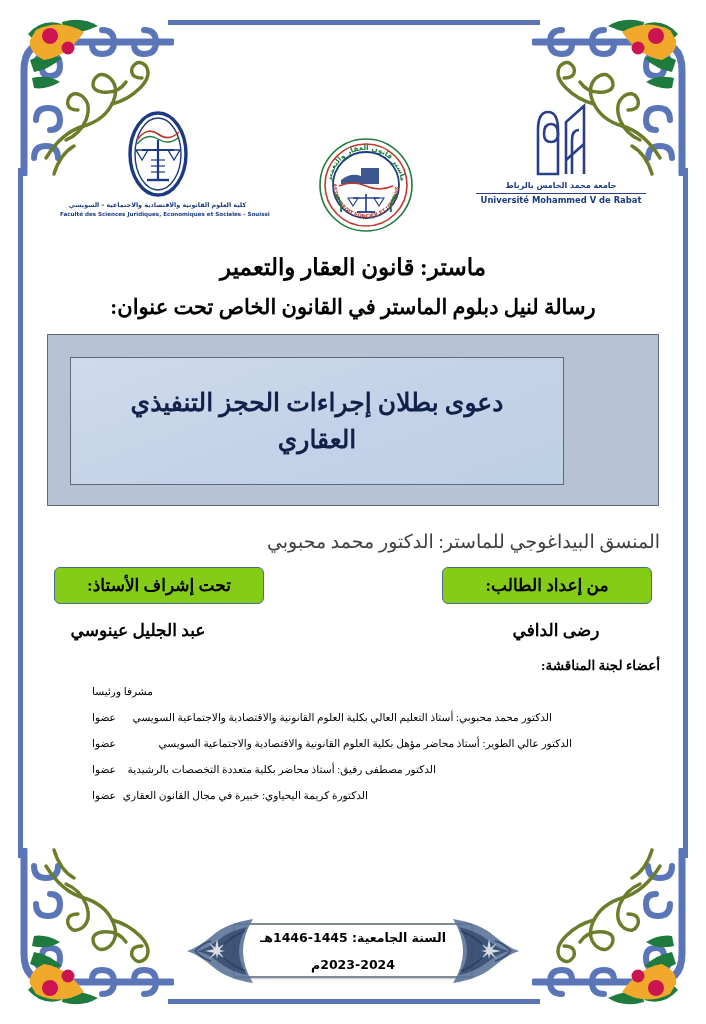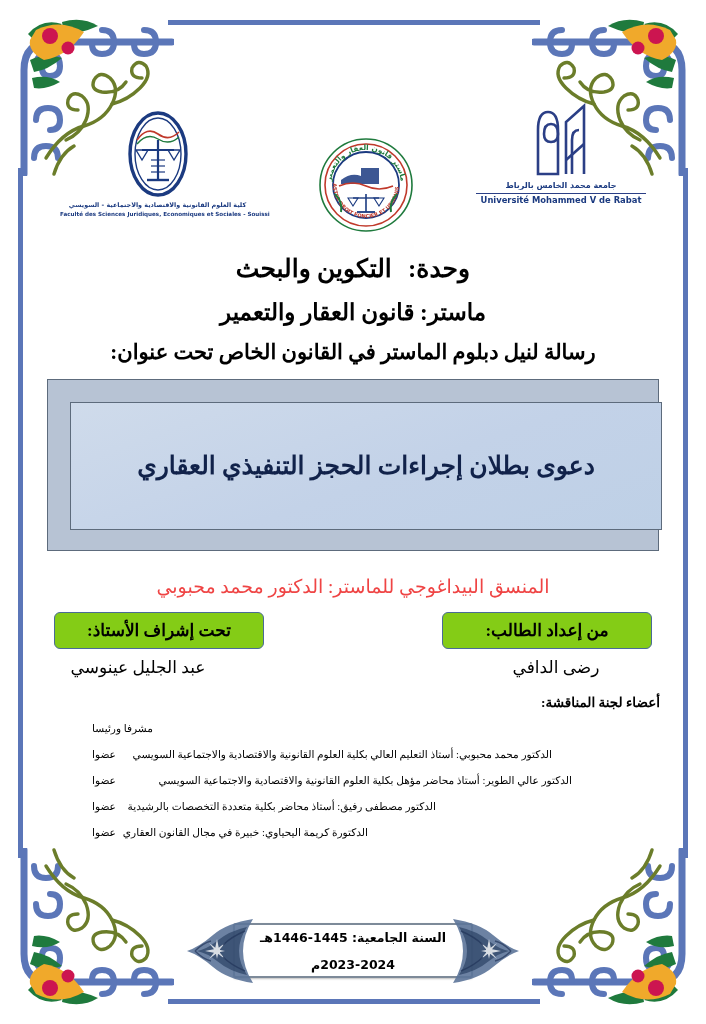--- a/index.html
+++ b/index.html
@@ -130,42 +130,42 @@
     position: relative;
     margin: 14px auto 0 auto;
     width: 612px;
     height: 172px;
     background: #b7c3d4;
     border: 1px solid #5d6b7c;
   }
   .title-inner {
     position: absolute;
     top: 22px; left: 22px;
-    width: 592px;
+    width: 494px;
     height: 128px;
     background: linear-gradient(160deg, #cfdbeb 0%, #c3d2e8 55%, #bed0e6 100%);
     border: 1px solid #5d6b7c;
     display: flex;
     align-items: center;
     justify-content: center;
   }
   .title-text {
     font-size: 25px;
     font-weight: bold;
     color: #11224a;
     text-align: center;
     line-height: 1.5;
     padding: 0 18px;
   }
 
   
   .coordinator {
-    text-align: center;
+    text-align: right;
     font-size: 19px;
-    color: #ef4444;
+    color: #404040;
     margin-top: 24px;
   }
 
   
   .roles {
     display: flex;
     justify-content: space-between;
     align-items: flex-start;
     margin-top: 14px;
     padding: 0 8px;
@@ -177,23 +177,23 @@
     width: 100%;
     background: #84cc16;
     border: 1px solid #4a6b96;
     border-radius: 6px;
     padding: 7px 4px;
     font-size: 17px;
     font-weight: bold;
     color: #000;
   }
   .role-name {
-    margin-top: 8px;
+    margin-top: 16px;
     font-size: 17px;
-    font-weight: normal;
+    font-weight: bold;
     color: #000;
   }
   .role-supervisor .role-name { padding-right: 42px; }
   .role-student  .role-name { padding-left: 18px; }
 
   
   .jury { margin-top: 16px; }
   .jury-title {
     text-align: right;
     font-size: 13.5px;
@@ -473,24 +473,20 @@
             </g>
           </svg>
         </div>
         <div class="logo-cap-ar">جامعة محمد الخامس بالرباط</div>
         <div class="logo-cap-fr">Université Mohammed V de Rabat</div>
       </div>
 
     </div>
 
     <div class="heading-block">
-      <div class="h-unit">
-        <span class="lbl">وحدة:</span>
-        <span>التكوين والبحث</span>
-      </div>
       <div class="h-master">ماستر: قانون العقار والتعمير</div>
       <div class="h-sub">رسالة لنيل دبلوم الماستر في القانون الخاص تحت عنوان:</div>
     </div>
 
     <div class="title-frame">
       <div class="title-inner">
         <div class="title-text">دعوى بطلان إجراءات الحجز التنفيذي العقاري</div>
       </div>
     </div>
 

